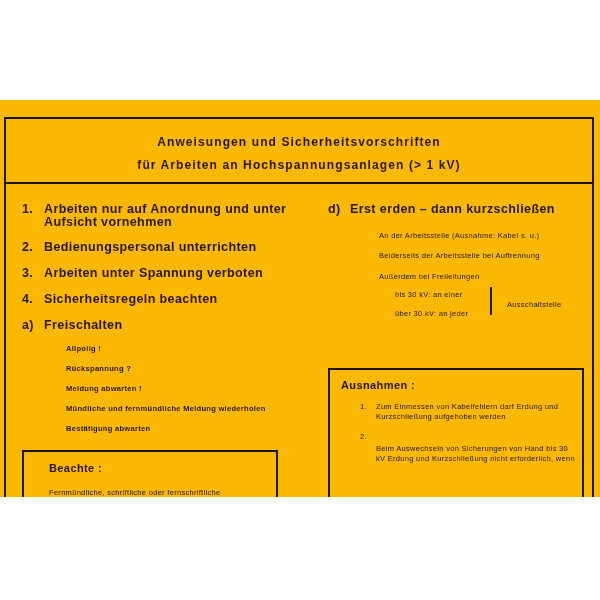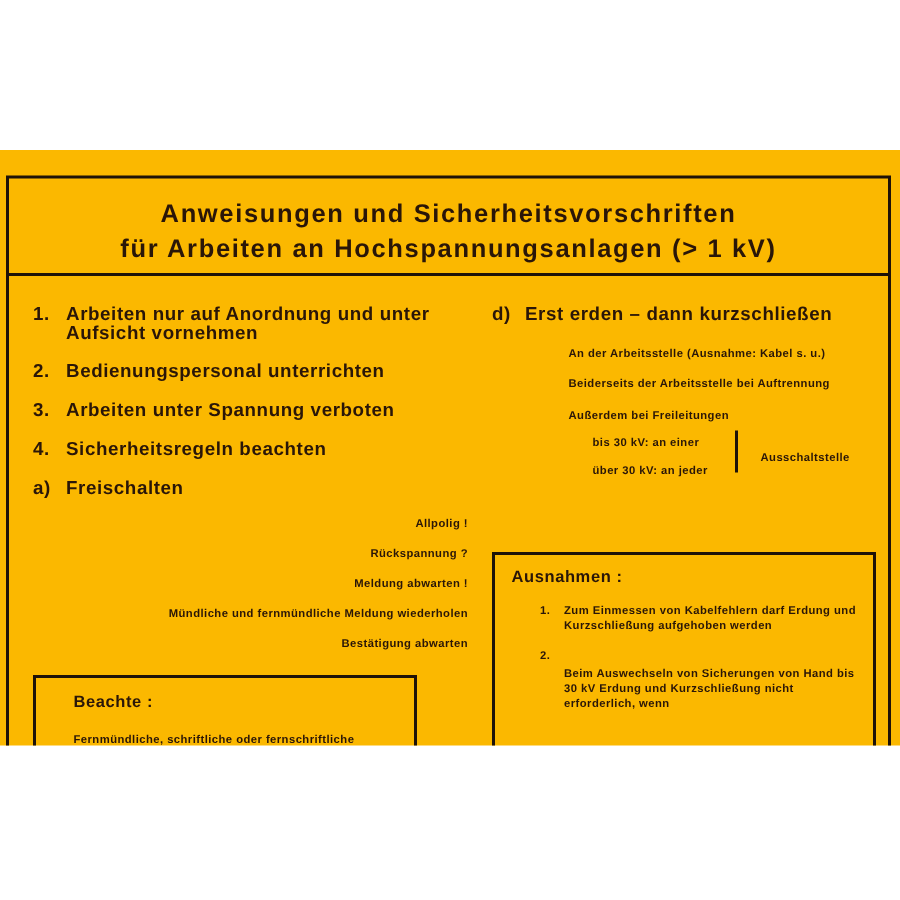--- a/index.html
+++ b/index.html
@@ -14,33 +14,33 @@
   .frame {
     position: absolute; left: 4px; top: 17px; width: 590px; height: 400px;
     border: 2px solid #1e1208; box-sizing: border-box;
   }
   .title-box {
     position: absolute; left: 4px; top: 17px; width: 590px; height: 67px;
     border-bottom: 2px solid #1e1208; box-sizing: border-box;
     text-align: center; padding-top: 14px;
   }
   .title-line {
-    display: block; font-weight: bold; font-size: 17px; letter-spacing: 1.1px; line-height: 23px;
+    display: block; font-weight: bold; font-size: 12px; letter-spacing: 1.1px; line-height: 23px;
     color: #2a1608;
   }
   .left-col { position: absolute; left: 22px; top: 103px; width: 290px; }
   .item { position: relative; font-weight: bold; font-size: 12.5px; letter-spacing: 0.4px; line-height: 13px; }
   .item .num { position: absolute; left: 0; top: 0; width: 20px; }
   .item .txt { display: block; margin-left: 22px; }
-  .sub { font-weight: bold; font-size: 7.5px; letter-spacing: 0.3px; margin-left: 44px; line-height: 9px; text-align: right; }
+  .sub { font-weight: bold; font-size: 7.5px; letter-spacing: 0.3px; margin-left: 44px; line-height: 9px; }
   .box {
     position: absolute; border: 2px solid #1e1208; box-sizing: border-box;
   }
   .box-title { font-weight: bold; font-size: 11px; letter-spacing: 0.4px; }
-  .small { font-weight: bold; font-size: 7.5px; letter-spacing: 0.3px; line-height: 10px; }
+  .small { font-weight: normal; font-size: 7.5px; letter-spacing: 0.3px; line-height: 10px; }
   .right-col { position: absolute; left: 328px; top: 103px; width: 262px; }
 </style>
 </head>
 <body>
 
 <div class="sign">
   <div class="frame"></div>
 
   <div class="title-box">
     <span class="title-line">Anweisungen und Sicherheitsvorschriften</span>

